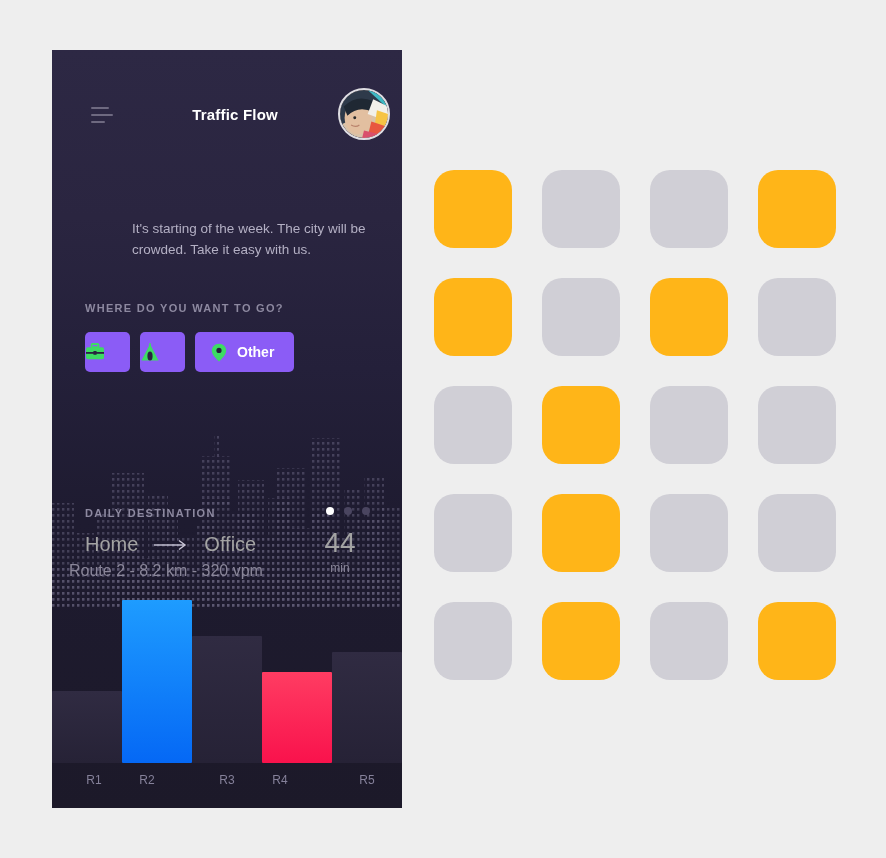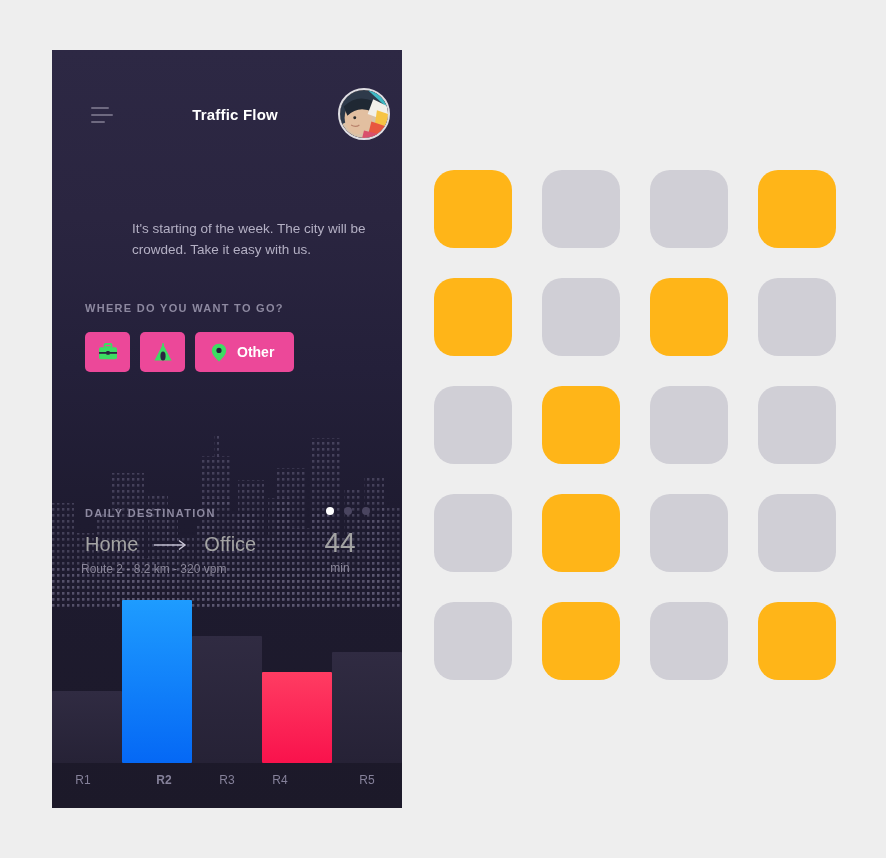--- a/index.html
+++ b/index.html
@@ -81,23 +81,23 @@
     letter-spacing: 1.3px;
     z-index: 5;
   }
   .dest-row {
     position: absolute; left: 33px; top: 282px;
     display: flex; gap: 10px;
     z-index: 5;
   }
   .dest-btn {
     height: 40px;
-    background: #ec4899;
+    background: #8b5cf6;
     border-radius: 5px;
-    display: flex; align-items: center; justify-content: center;
+    display: flex; align-items: center; 
     cursor: pointer;
   }
   .dest-btn.icon-only { width: 45px; }
   .dest-btn.labeled { padding: 0 20px 0 16px; gap: 10px; }
   .dest-btn .label {
     color: #ffffff; font-size: 14px; font-weight: bold;
   }
   .dest-btn svg { display: block; }
 
   
@@ -124,22 +124,22 @@
 
   .route-row {
     position: absolute; left: 33px; top: 483px;
     display: flex; align-items: center; gap: 16px;
     z-index: 5;
   }
   .route-ep { color: #a3a3a3; font-size: 20px; }
   .arrow { width: 34px; height: 12px; }
   .arrow svg { display: block; }
   .route-meta {
-    position: absolute; left: 29px; top: 512px;
-    color: #8a8699; font-size: 12px;
+    position: absolute; left: 17px; top: 512px;
+    color: #8a8699; font-size: 16px;
     z-index: 5;
   }
   .eta {
     position: absolute; right: 32px; top: 478px;
     text-align: center; z-index: 5; width: 60px;
   }
   .eta-value { color: #a3a3a3; font-size: 28px; line-height: 30px; }
   .eta-unit { color: #8a8699; font-size: 12px; margin-top: 3px; }
 
   
@@ -325,22 +325,22 @@
 
     <div class="chart">
       <div class="bars" id="bars">
           <div class="bar muted" style="left: 0px; width: 70px; height: 72px;"></div>
           <div class="bar blue" style="left: 70px; width: 70px; height: 163px;"></div>
           <div class="bar muted" style="left: 140px; width: 70px; height: 127px;"></div>
           <div class="bar red" style="left: 210px; width: 70px; height: 91px;"></div>
           <div class="bar muted" style="left: 280px; width: 70px; height: 111px;"></div>
         </div>
       <div class="axis" id="axis">
-          <div class="axis-label" style="left: 31px;">R1</div>
-          <div class="axis-label" style="left: 112px; font-weight: bold;">R2</div>
+          <div class="axis-label" style="left: 42px;">R1</div>
+          <div class="axis-label" style="left: 95px;">R2</div>
           <div class="axis-label" style="left: 175px;">R3</div>
           <div class="axis-label" style="left: 228px;">R4</div>
           <div class="axis-label" style="left: 315px;">R5</div>
         </div>
     </div>
   </div>
 
   <div class="grid" id="grid">
       <div class="tile" style="background: rgb(255, 181, 24);"></div>
       <div class="tile" style="background: rgb(208, 207, 214);"></div>

